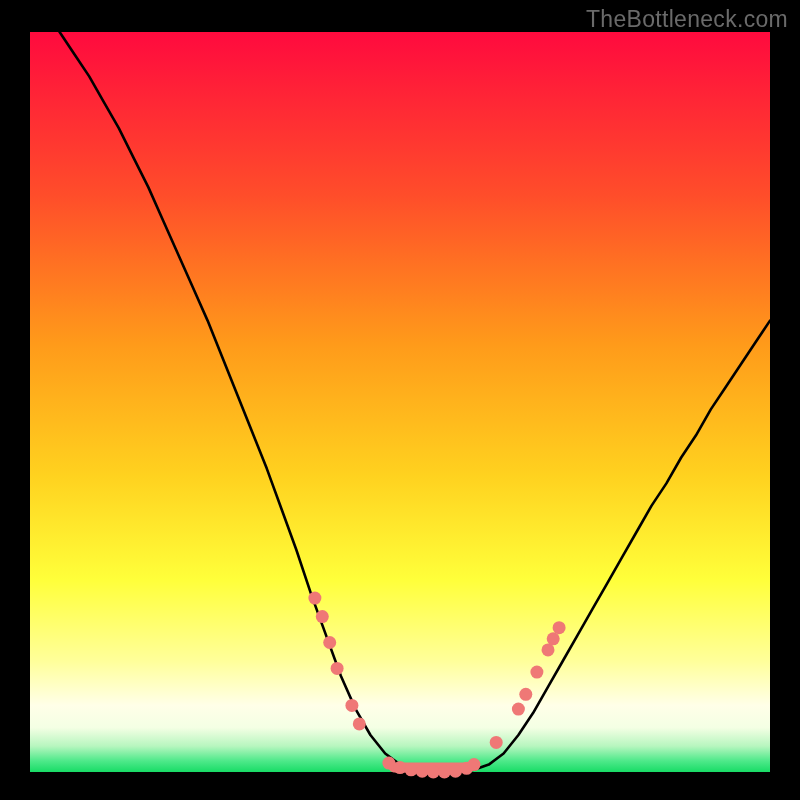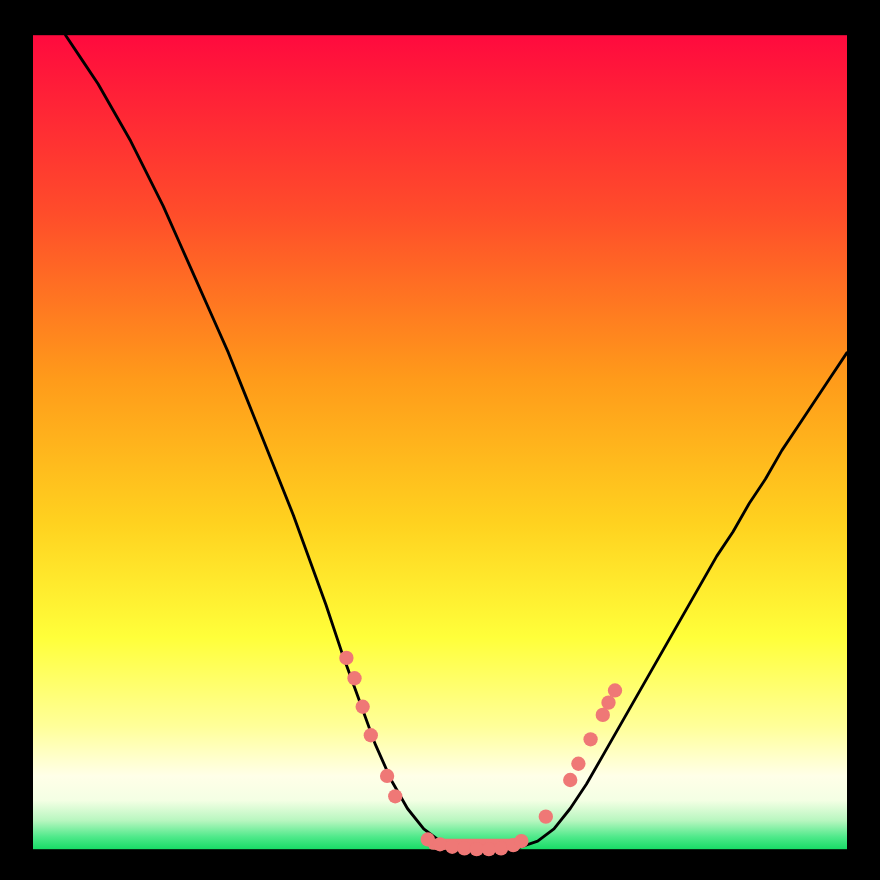--- a/index.html
+++ b/index.html
@@ -77,13 +77,14 @@
         <circle cx="496.20" cy="742.40" r="6.5" fill="#ef7876"></circle>
         <circle cx="518.40" cy="709.10" r="6.5" fill="#ef7876"></circle>
         <circle cx="525.80" cy="694.30" r="6.5" fill="#ef7876"></circle>
         <circle cx="536.90" cy="672.10" r="6.5" fill="#ef7876"></circle>
         <circle cx="548.00" cy="649.90" r="6.5" fill="#ef7876"></circle>
         <circle cx="553.18" cy="638.80" r="6.5" fill="#ef7876"></circle>
         <circle cx="559.10" cy="627.70" r="6.5" fill="#ef7876"></circle>
       </g>
   </svg>
 
+  <div id="watermark">TheBottleneck.com</div>
 </div>
 
 </body></html>

